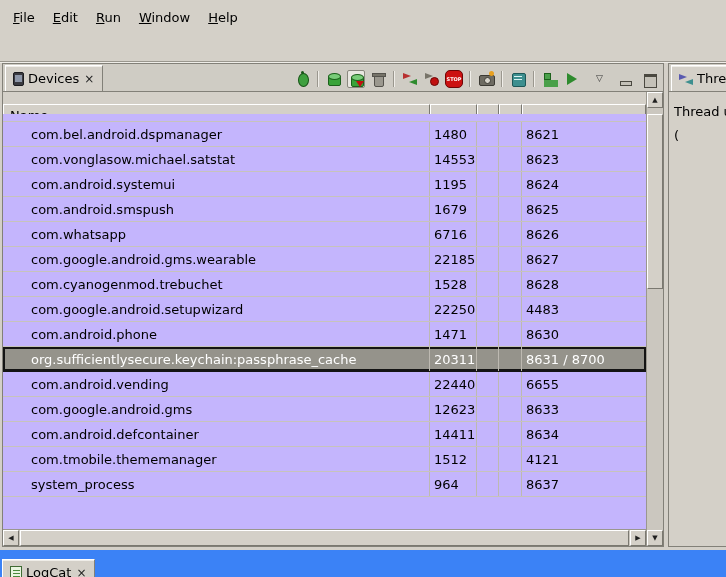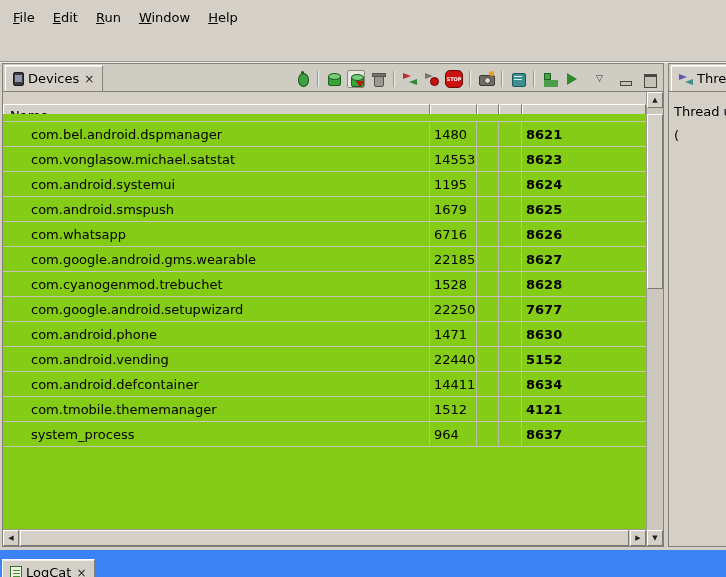--- a/index.html
+++ b/index.html
@@ -126,29 +126,29 @@
     background:#d4d0c8; border:1px solid;
     border-color:#ffffff #7a7870 #7a7870 #ffffff;
     padding:3px 6px; font-size:13px; overflow:hidden; white-space:nowrap;
   }
   .th.name { width:427px; }
   .th.pid  { width:47px; }
   .th.n1   { width:22px; }
   .th.n2   { width:23px; }
   .th.port { flex:1; }
 
-  .tbody { position:absolute; top:50px; left:0; right:17px; bottom:17px; overflow:hidden; background:#84cc16; }
+  .tbody { position:absolute; top:50px; left:0; right:17px; bottom:17px; overflow:hidden; background:#c4b5fd; }
   .row-spacer { height:8px; border-bottom:1px solid #c7c3bb; }
   .trow { height:25px; display:flex; align-items:center; border-bottom:1px solid #c7c3bb; white-space:nowrap; }
   .trow .c { height:100%; display:flex; align-items:center; overflow:hidden; }
   .c.name { width:427px; padding-left:28px; border-right:1px solid #bdb9b1; }
   .c.pid  { width:47px; padding-left:4px; border-right:1px solid #bdb9b1; }
   .c.n1   { width:22px; border-right:1px solid #bdb9b1; }
   .c.n2   { width:23px; border-right:1px solid #bdb9b1; }
-  .c.port { flex:1; padding-left:4px;font-weight:bold; }
+  .c.port { flex:1; padding-left:4px; }
   .trow.selected {
     background:#95938b; color:#ffffff;
     box-shadow:inset 0 0 0 2px #141414;
     border-bottom:1px solid #141414;
   }
 
   
   .vscroll { position:absolute; top:28px; right:0; bottom:0; width:17px;
     background:#cbc7bf; border-left:1px solid #9a978e; }
   .hscroll { position:absolute; left:0; right:17px; bottom:0; height:17px;
@@ -297,35 +297,49 @@
         <div class="c pid">1528</div>
         <div class="c n1"></div>
         <div class="c n2"></div>
         <div class="c port">8628</div>
       </div>
       <div class="trow">
         <div class="c name">com.google.android.setupwizard</div>
         <div class="c pid">22250</div>
         <div class="c n1"></div>
         <div class="c n2"></div>
-        <div class="c port">7677</div>
+        <div class="c port">4483</div>
       </div>
       <div class="trow">
         <div class="c name">com.android.phone</div>
         <div class="c pid">1471</div>
         <div class="c n1"></div>
         <div class="c n2"></div>
         <div class="c port">8630</div>
       </div>
+      <div class="trow selected">
+        <div class="c name">org.sufficientlysecure.keychain:passphrase_cache</div>
+        <div class="c pid">20311</div>
+        <div class="c n1"></div>
+        <div class="c n2"></div>
+        <div class="c port">8631 / 8700</div>
+      </div>
       <div class="trow">
         <div class="c name">com.android.vending</div>
         <div class="c pid">22440</div>
         <div class="c n1"></div>
         <div class="c n2"></div>
-        <div class="c port">5152</div>
+        <div class="c port">6655</div>
+      </div>
+      <div class="trow">
+        <div class="c name">com.google.android.gms</div>
+        <div class="c pid">12623</div>
+        <div class="c n1"></div>
+        <div class="c n2"></div>
+        <div class="c port">8633</div>
       </div>
       <div class="trow">
         <div class="c name">com.android.defcontainer</div>
         <div class="c pid">14411</div>
         <div class="c n1"></div>
         <div class="c n2"></div>
         <div class="c port">8634</div>
       </div>
       <div class="trow">
         <div class="c name">com.tmobile.thememanager</div>

